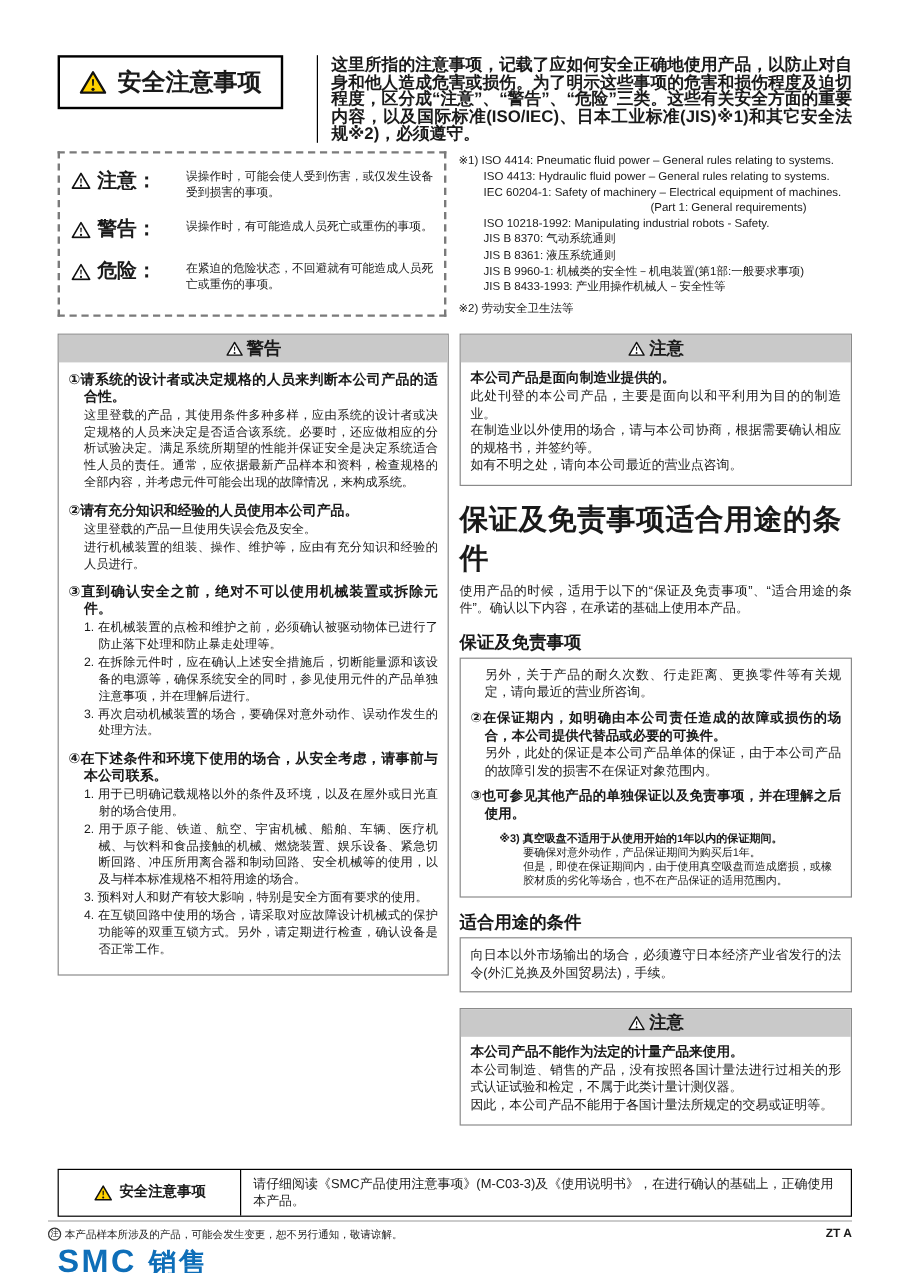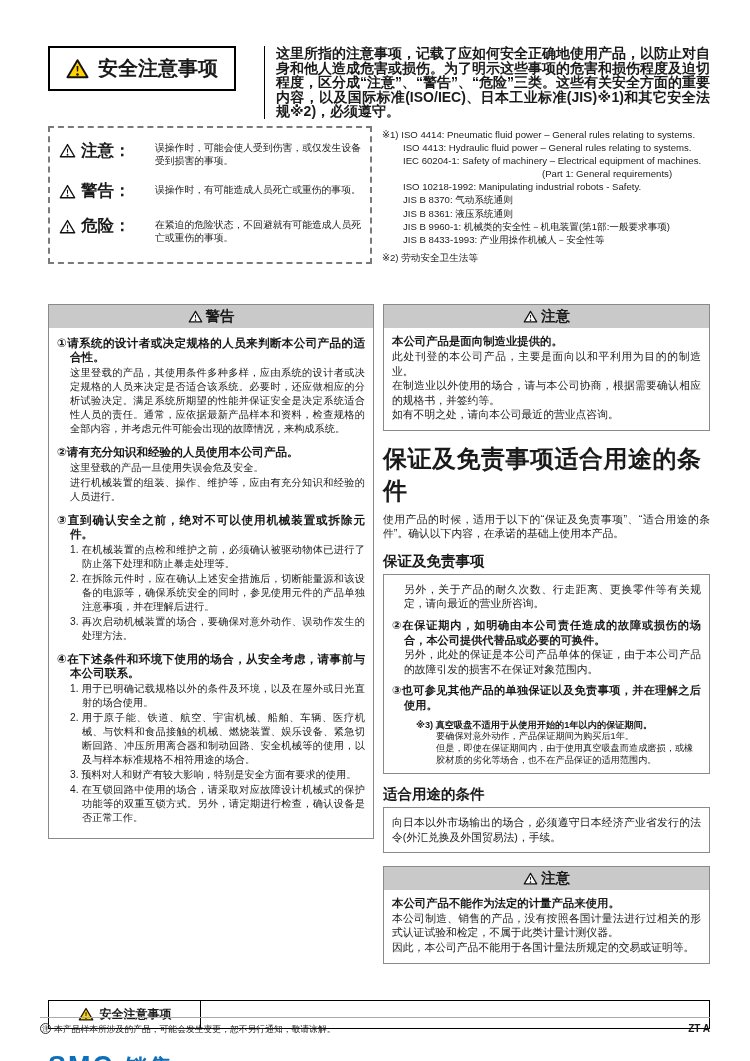--- a/index.html
+++ b/index.html
@@ -37,21 +37,21 @@
   .sev-desc{font-size:9.8px;line-height:12.6px;padding-top:2px;text-align:justify;}
   .sev-row.r2 .sev-desc, .sev-row.r3 .sev-desc{padding-top:4px;}
 
   .standards{font-size:9.6px;line-height:13.1px;padding-top:2px;}
   .std-line{white-space:nowrap;}
   .std-ind{padding-left:21px;}
   .std-part{padding-left:160px;}
   .std-note2{margin-top:5px;}
 
   
-  .cols{display:flex;gap:9px;margin-top:40px;align-items:flex-start;}
+  .cols{display:flex;gap:9px;margin-top:14px;align-items:flex-start;}
   .col-left{width:326px;flex:none;}
   .col-right{width:327px;flex:none;}
 
   .panel{border:1px solid var(--box_gray);background:#fff;}
   .panel-header{background:var(--bar_gray);display:flex;justify-content:center;align-items:center;
                 gap:3px;font-size:14.5px;font-weight:bold;padding:2px 0;}
 
   .warn-content{padding:8px 8px 4px 8px;}
   .witem{margin-bottom:9px;}
   .wtitle{font-size:11.6px;font-weight:bold;line-height:14px;padding-left:13px;text-indent:-13px;text-align:justify;}
@@ -278,20 +278,21 @@
 
   <div class="bottom-bar">
     <div class="bb-label">
       <svg class="tri yellow" width="16" height="14" viewBox="0 0 26 24">
           <path class="t" d="M13 2.5 L24.5 22 H1.5 Z"></path>
           <path class="ex" d="M12 9.2 h2 l-.3 6.2 h-1.4 Z"></path>
           <circle class="ex" cx="13" cy="18.8" r="1.5"></circle>
         </svg>
       <span>安全注意事项</span>
     </div>
+    <div class="bb-text">请仔细阅读《SMC产品使用注意事项》(M-C03-3)及《使用说明书》，在进行确认的基础上，正确使用本产品。</div>
   </div>
 
   <div class="brand">
     <span class="b-name">SMC</span><span class="b-suffix">销售</span>
   </div>
 
   <div class="footer">
     <div class="f-left">
       <div class="f-note">
         <span class="circle-mark">注</span>

